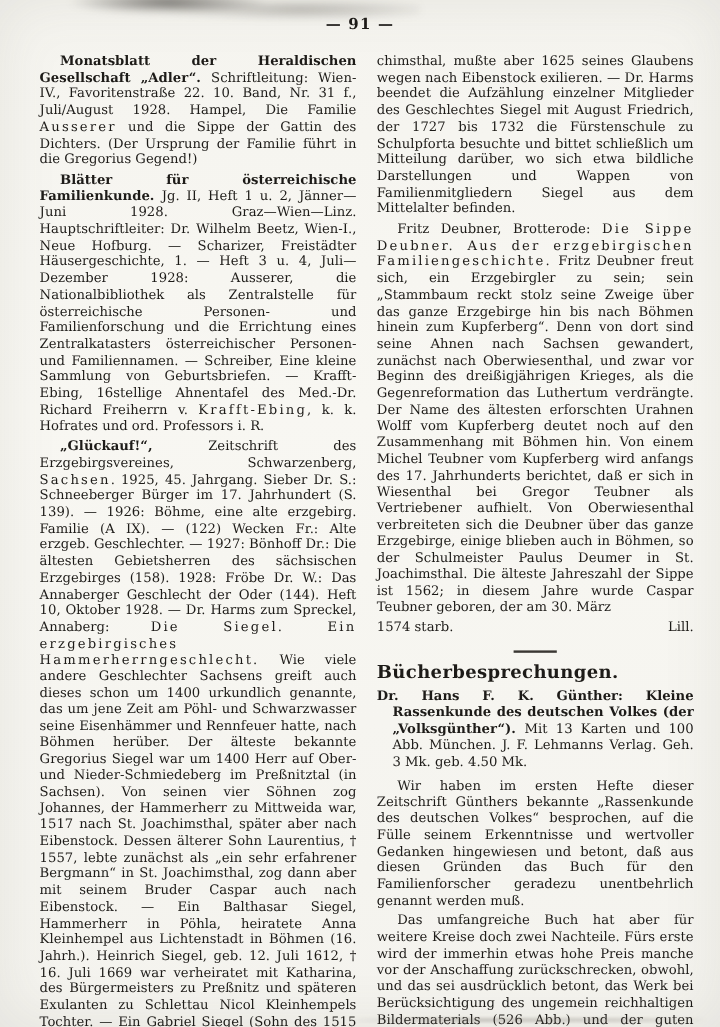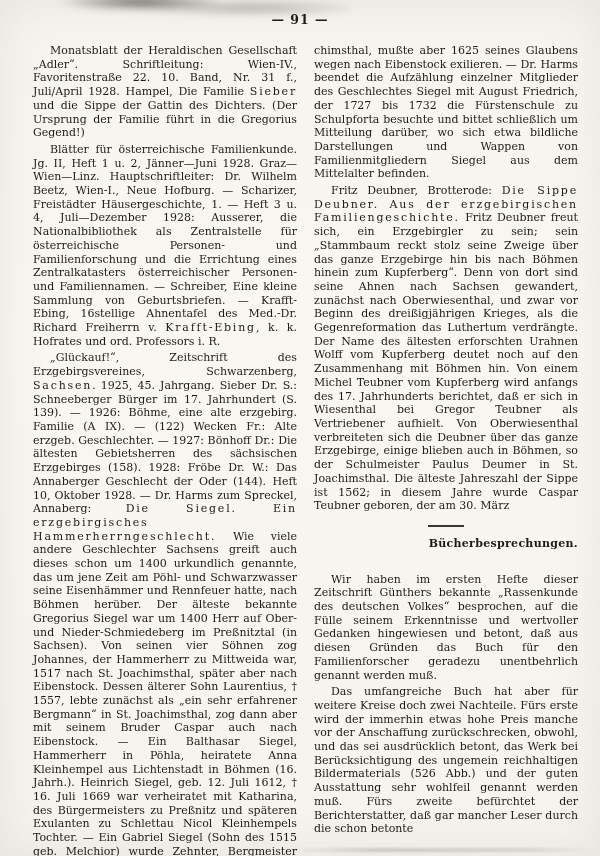--- a/index.html
+++ b/index.html
@@ -66,65 +66,70 @@
     margin: 0 0 3px 0;
     text-indent: 17px;
   }
   .para.no-indent { text-indent: 0; }
   .para.hang {
     padding-left: 13px;
     text-indent: -13px;
     margin-bottom: 6px;
   }
   .seg-n { }
-  .seg-b { font-weight: normal; }
+  .seg-b { font-weight: bold; }
   .seg-sp { letter-spacing: 1.8px; }
   .sig-line {
     display: flex;
     justify-content: space-between;
     margin: 0 0 2px 0;
   }
   .divider {
     width: 36px;
     border-top: 2px solid #3a3733;
     margin: 12px auto 10px auto;
   }
   .section-heading {
-    font-size: 11px;
+    font-size: 15px;
     font-weight: bold;
-    text-align: right;
-    margin: 0 0 22px 0;
+    text-align: left;
+    margin: 0 0 6px 0;
     letter-spacing: 0.3px;
   }
 </style>
 </head>
 <body>
 
 <div class="page">
   <div class="smudge-top"></div>
 
   <div class="page-number">— 91 —</div>
 
   <div class="columns">
 
     <div class="col">
-      <p class="para"><span class="seg-b">Monatsblatt der Heraldischen Gesellschaft „Adler“. </span><span class="seg-n">Schriftleitung: Wien-IV., Favoritenstraße 22. 10. Band, Nr. 31 f., Juli/April 1928. Hampel, Die Familie </span><span class="seg-sp">Sieber</span><span class="seg-n"> und die Sippe der Gattin des Dichters. (Der Ursprung der Familie führt in die Gregorius Gegend!)</span></p>
+      <p class="para"><span class="seg-b">Monatsblatt der Heraldischen Gesellschaft „Adler“. </span><span class="seg-n">Schriftleitung: Wien-IV., Favoritenstraße 22. 10. Band, Nr. 31 f., Juli/August 1928. Hampel, Die Familie </span><span class="seg-sp">Ausserer</span><span class="seg-n"> und die Sippe der Gattin des Dichters. (Der Ursprung der Familie führt in die Gregorius Gegend!)</span></p>
       <p class="para"><span class="seg-b">Blätter für österreichische Familienkunde. </span><span class="seg-n">Jg. II, Heft 1 u. 2, Jänner—Juni 1928. Graz—Wien—Linz. Hauptschriftleiter: Dr. Wilhelm Beetz, Wien-I., Neue Hofburg. — Scharizer, Freistädter Häusergeschichte, 1. — Heft 3 u. 4, Juli—Dezember 1928: Ausserer, die Nationalbibliothek als Zentralstelle für österreichische Personen- und Familienforschung und die Errichtung eines Zentralkatasters österreichischer Personen- und Familiennamen. — Schreiber, Eine kleine Sammlung von Geburtsbriefen. — Krafft-Ebing, 16stellige Ahnentafel des Med.-Dr. Richard Freiherrn v. </span><span class="seg-sp">Krafft-Ebing</span><span class="seg-n">, k. k. Hofrates und ord. Professors i. R.</span></p>
       <p class="para"><span class="seg-b">„Glückauf!“, </span><span class="seg-n">Zeitschrift des Erzgebirgsvereines, Schwarzenberg, </span><span class="seg-sp">Sachsen</span><span class="seg-n">. 1925, 45. Jahrgang. Sieber Dr. S.: Schneeberger Bürger im 17. Jahrhundert (S. 139). — 1926: Böhme, eine alte erzgebirg. Familie (A IX). — (122) Wecken Fr.: Alte erzgeb. Geschlechter. — 1927: Bönhoff Dr.: Die ältesten Gebietsherren des sächsischen Erzgebirges (158). 1928: Fröbe Dr. W.: Das Annaberger Geschlecht der Oder (144). Heft 10, Oktober 1928. — Dr. Harms zum Spreckel, Annaberg: </span><span class="seg-sp">Die Siegel. Ein erzgebirgisches Hammerherrngeschlecht.</span><span class="seg-n"> Wie viele andere Geschlechter Sachsens greift auch dieses schon um 1400 urkundlich genannte, das um jene Zeit am Pöhl- und Schwarzwasser seine Eisenhämmer und Rennfeuer hatte, nach Böhmen herüber. Der älteste bekannte Gregorius Siegel war um 1400 Herr auf Ober- und Nieder-Schmiedeberg im Preßnitztal (in Sachsen). Von seinen vier Söhnen zog Johannes, der Hammerherr zu Mittweida war, 1517 nach St. Joachimsthal, später aber nach Eibenstock. Dessen älterer Sohn Laurentius, † 1557, lebte zunächst als „ein sehr erfahrener Bergmann“ in St. Joachimsthal, zog dann aber mit seinem Bruder Caspar auch nach Eibenstock. — Ein Balthasar Siegel, Hammerherr in Pöhla, heiratete Anna Kleinhempel aus Lichtenstadt in Böhmen (16. Jahrh.). Heinrich Siegel, geb. 12. Juli 1612, † 16. Juli 1669 war verheiratet mit Katharina, des Bürgermeisters zu Preßnitz und späteren Exulanten zu Schlettau Nicol Kleinhempels Tochter. — Ein Gabriel Siegel (Sohn des 1515 geb. Melchior) wurde Zehnter, Bergmeister und Ratsherr zu Platten, er hatte den Exulanten und Erzkaufamtsverwalter Conrad Hütter zu Joachimsthal zum Schwiegersohn. — Ein Johann Christoph Siegel war Ratskämmerer in Joa-</span></p>
     </div>
 
     <div class="col">
       <p class="para no-indent"><span class="seg-n">chimsthal, mußte aber 1625 seines Glaubens wegen nach Eibenstock exilieren. — Dr. Harms beendet die Aufzählung einzelner Mitglieder des Geschlechtes Siegel mit August Friedrich, der 1727 bis 1732 die Fürstenschule zu Schulpforta besuchte und bittet schließlich um Mitteilung darüber, wo sich etwa bildliche Darstellungen und Wappen von Familienmitgliedern Siegel aus dem Mittelalter befinden.</span></p>
       <p class="para"><span class="seg-n">Fritz Deubner, Brotterode: </span><span class="seg-sp">Die Sippe Deubner. Aus der erzgebirgischen Familiengeschichte.</span><span class="seg-n"> Fritz Deubner freut sich, ein Erzgebirgler zu sein; sein „Stammbaum reckt stolz seine Zweige über das ganze Erzgebirge hin bis nach Böhmen hinein zum Kupferberg“. Denn von dort sind seine Ahnen nach Sachsen gewandert, zunächst nach Oberwiesenthal, und zwar vor Beginn des dreißigjährigen Krieges, als die Gegenreformation das Luthertum verdrängte. Der Name des ältesten erforschten Urahnen Wolff vom Kupferberg deutet noch auf den Zusammenhang mit Böhmen hin. Von einem Michel Teubner vom Kupferberg wird anfangs des 17. Jahrhunderts berichtet, daß er sich in Wiesenthal bei Gregor Teubner als Vertriebener aufhielt. Von Oberwiesenthal verbreiteten sich die Deubner über das ganze Erzgebirge, einige blieben auch in Böhmen, so der Schulmeister Paulus Deumer in St. Joachimsthal. Die älteste Jahreszahl der Sippe ist 1562; in diesem Jahre wurde Caspar Teubner geboren, der am 30. März</span></p>
 
+      <div class="sig-line">
+        <span>1574 starb.</span>
+        <span>Lill.</span>
+      </div>
 
       <div class="divider"></div>
 
       <h2 class="section-heading">Bücherbesprechungen.</h2>
 
+      <p class="para hang"><span class="seg-b">Dr. Hans F. K. Günther: Kleine Rassenkunde des deutschen Volkes (der „Volksgünther“). </span><span class="seg-n">Mit 13 Karten und 100 Abb. München. J. F. Lehmanns Verlag. Geh. 3 Mk. geb. 4.50 Mk.</span></p>
       <p class="para"><span class="seg-n">Wir haben im ersten Hefte dieser Zeitschrift Günthers bekannte „Rassenkunde des deutschen Volkes“ besprochen, auf die Fülle seinem Erkenntnisse und wertvoller Gedanken hingewiesen und betont, daß aus diesen Gründen das Buch für den Familienforscher geradezu unentbehrlich genannt werden muß.</span></p>
       <p class="para"><span class="seg-n">Das umfangreiche Buch hat aber für weitere Kreise doch zwei Nachteile. Fürs erste wird der immerhin etwas hohe Preis manche vor der Anschaffung zurückschrecken, obwohl, und das sei ausdrücklich betont, das Werk bei Berücksichtigung des ungemein reichhaltigen Bildermaterials (526 Abb.) und der guten Ausstattung sehr wohlfeil genannt werden muß. Fürs zweite befürchtet der Berichterstatter, daß gar mancher Leser durch die schon betonte</span></p>
     </div>
 
   </div>
 
   <div class="smudge-bottom"></div>
 </div>
 
 </body></html>

